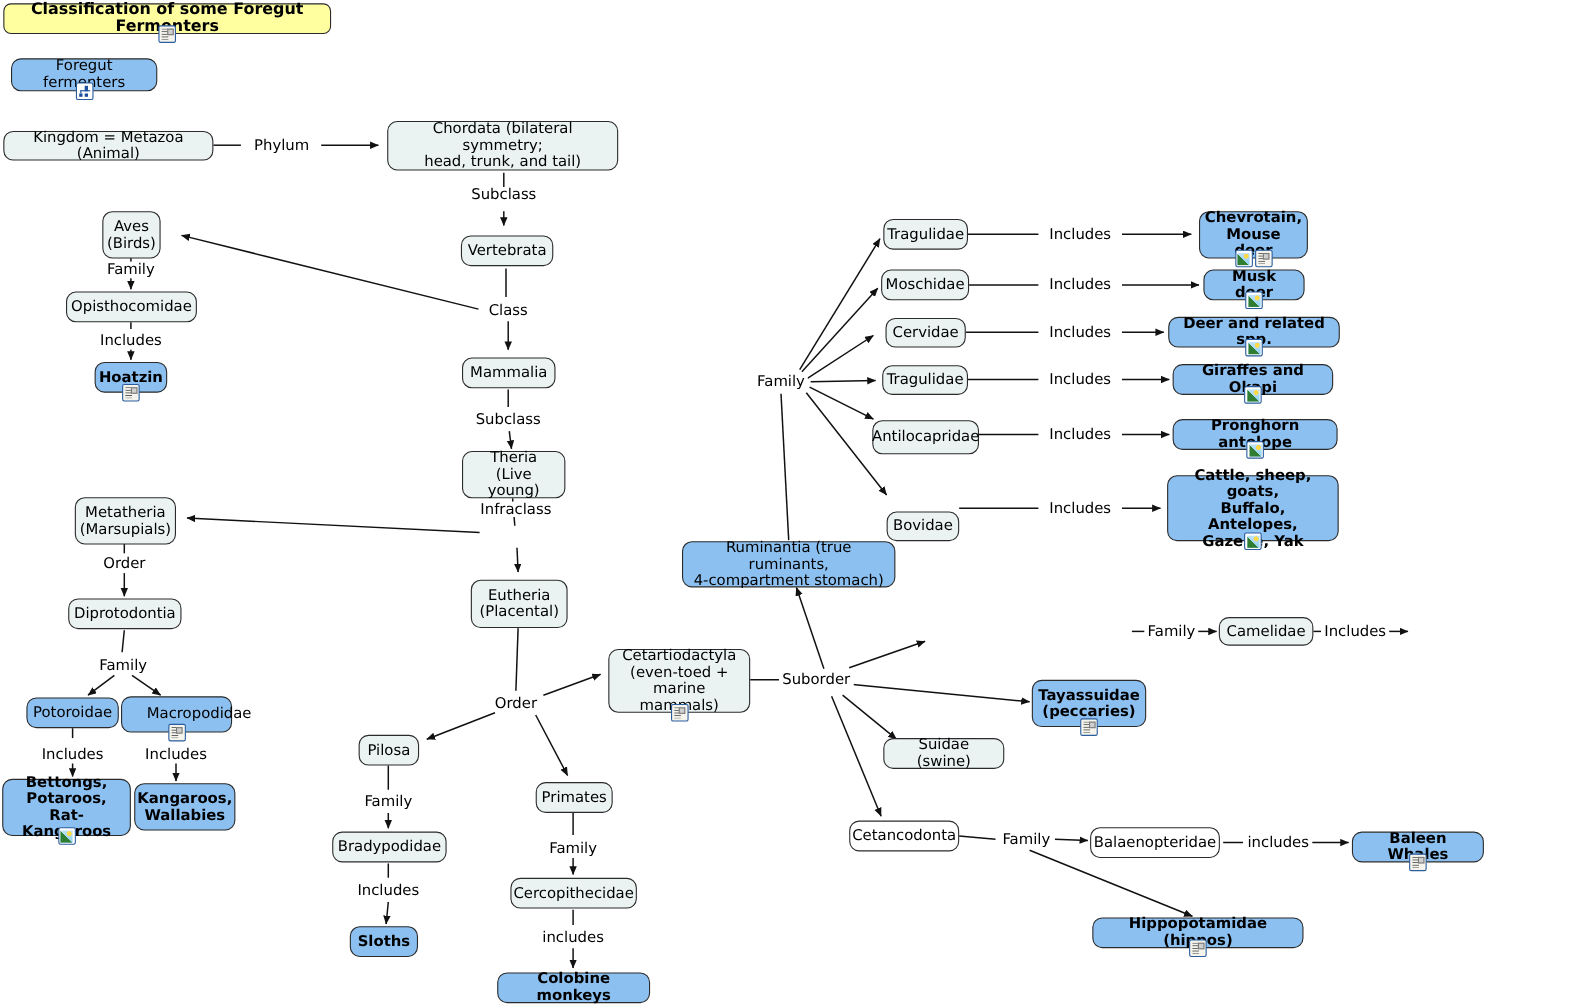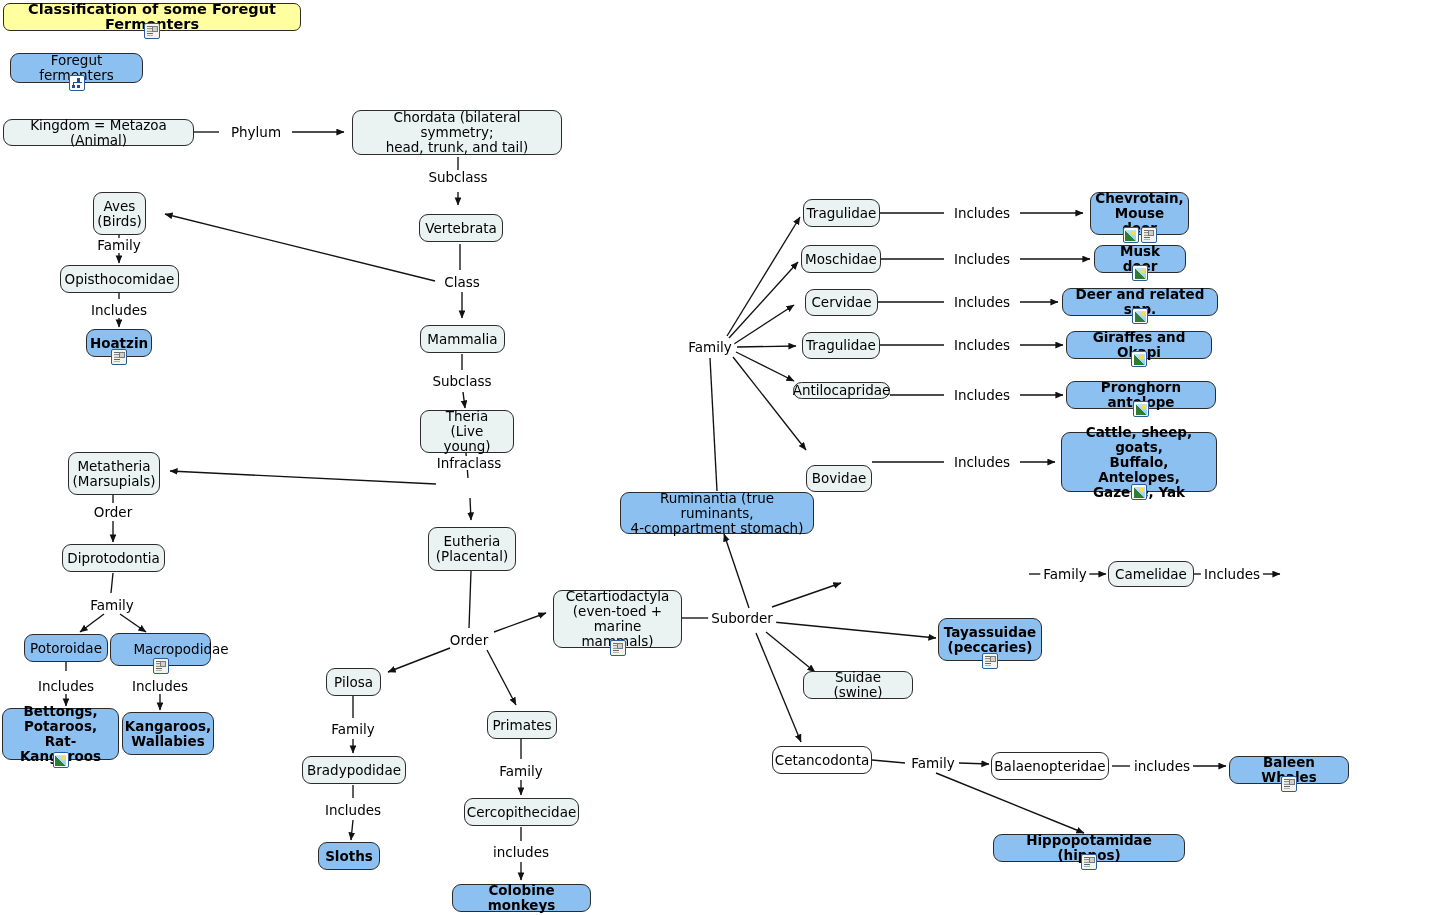--- a/index.html
+++ b/index.html
@@ -424,21 +424,21 @@
   </div>
 
   <div class="node fill-plain" style="left:805px; top:289px; width:73px; height:27px;">
     <span>Cervidae</span>
   </div>
 
   <div class="node fill-plain" style="left:802px; top:332px; width:78px; height:27px;">
     <span>Tragulidae</span>
   </div>
 
-  <div class="node fill-plain" style="left:793px; top:382px; width:97px; height:17px;">
+  <div class="node fill-plain" style="left:793px; top:382px; width:97px; height:31px;">
     <span>Antilocapridae</span>
   </div>
 
   <div class="node fill-plain" style="left:806px; top:449px; width:66px; height:27px;margin-top:16px;">
     <span>Bovidae</span>
   </div>
 
   <div class="node fill-blue bold" style="left:1090px; top:192px; width:99px; height:43px;">
     <span>Chevrotain,
 Mouse deer</span>

